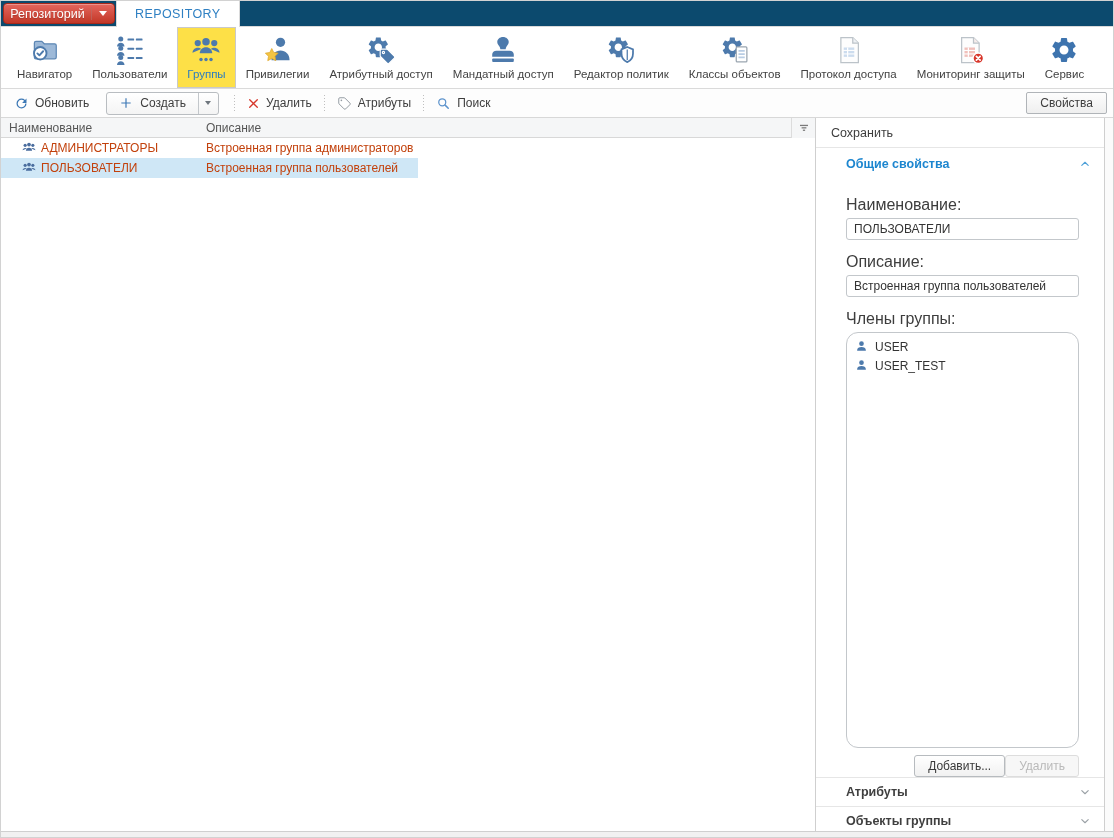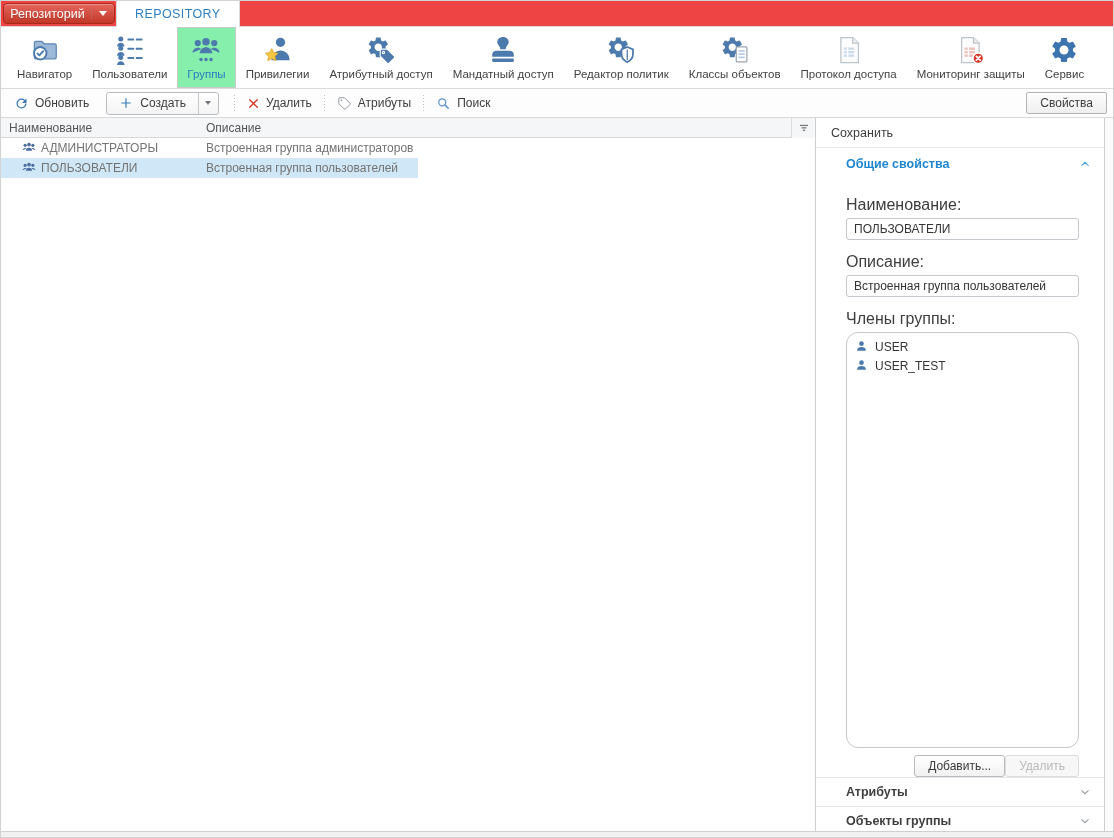--- a/index.html
+++ b/index.html
@@ -1,36 +1,36 @@
 <!DOCTYPE html>
 <html><head>
 <meta charset="utf-8">
 <style>
   * { box-sizing: border-box; margin: 0; padding: 0; }
   body { font-family: "Liberation Sans", sans-serif; background: #fff; }
   .window { width: 1114px; height: 838px; border: 1px solid #d2d2d2; display: flex; flex-direction: column; overflow: hidden; background: #fff; }
 
   
-  .tabstrip { height: 26px; display: flex; align-items: stretch; border-bottom: 1px solid #dadada; background: #ef4444; flex: none; }
+  .tabstrip { height: 26px; display: flex; align-items: stretch; border-bottom: 1px solid #dadada; background: #0c4a6e; flex: none; }
   .repo-btn { margin: 2px 1px 2px 2px; width: 112px; border: 1px solid #a8281a; border-radius: 4px;
     background: linear-gradient(#e4675e, #c23727); color: #fff; display: flex; align-items: center;
     font-size: 12.5px; cursor: pointer; box-shadow: inset 0 1px 0 rgba(255,255,255,.3); }
   .repo-btn .lbl { flex: 1; text-align: center; text-shadow: 0 1px 1px rgba(0,0,0,.2); }
   .repo-btn .sep { width: 1px; align-self: stretch; margin: 3px 0; background: rgba(140,20,10,.55); border-right: 1px solid rgba(255,255,255,.25); }
   .caret { width: 0; height: 0; border-left: 4px solid transparent; border-right: 4px solid transparent; border-top: 5px solid #fff; margin: 0 7px; }
   .tab { margin-bottom: -1px; padding: 0 18px; background: #fff; border-left: 1px solid #dadada; border-right: 1px solid #dadada;
     display: flex; align-items: center; color: #2f80c3; font-size: 12.5px; letter-spacing: .4px; cursor: pointer; }
 
   
   .ribbon { height: 62px; display: flex; justify-content: flex-start; align-items: stretch; padding: 0 6px; border-bottom: 1px solid #dadada; background: #fff; flex: none; }
   .rb { display: flex; flex-direction: column; align-items: center; justify-content: flex-start; padding: 5px 9px 0 9px;
     border: 1px solid transparent; cursor: pointer; white-space: nowrap; }
   .rb .ic { height: 34px; display: flex; align-items: center; justify-content: center; }
   .rb .cap { font-size: 11.5px; color: #424242; margin-top: 1px; }
-  .rb.sel { border-color: #c9c9c9; background: #86efac; }
+  .rb.sel { border-color: #c9c9c9; background: #fde047; }
   .rb.sel .cap { color: #2b7cc1; }
 
   
   .toolbar { height: 29px; display: flex; align-items: center; padding: 0 6px 0 6px; border-bottom: 1px solid #d8d8d8; background: #fdfdfd; flex: none; position: relative; }
   .tbtn { display: flex; align-items: center; gap: 6px; font-size: 12px; color: #3d3d3d; padding: 3px 7px; cursor: pointer; border-radius: 2px; }
   .split { display: flex; align-items: stretch; border: 1px solid #b9bdc1; border-radius: 3px; background: linear-gradient(#ffffff,#f4f4f4); margin: 0 10px; height: 23px; }
   .split .main-part { display: flex; align-items: center; gap: 7px; font-size: 12px; color: #3d3d3d; padding: 0 12px; cursor: pointer; }
   .split .drop-part { width: 20px; display: flex; align-items: center; justify-content: center; border-left: 1px solid #c3c7cb; cursor: pointer; }
   .caret-gray { width: 0; height: 0; border-left: 3.5px solid transparent; border-right: 3.5px solid transparent; border-top: 4.5px solid #6f767d; }
   .dotsep { width: 1px; height: 17px; margin: 0 5px; background-image: linear-gradient(#bfbfbf 1px, transparent 1px); background-size: 1px 3px; }
@@ -38,21 +38,21 @@
     border: 1px solid #b0b4b8; border-radius: 2px; background: linear-gradient(#fdfdfd,#efefef); cursor: pointer; }
 
   
   .main { flex: 1; display: flex; min-height: 0; }
   .grid { flex: 1; min-width: 0; display: flex; flex-direction: column; background: #fff; }
   .grid-header { height: 20px; display: flex; align-items: center; background: #f5f6f7; border-bottom: 1px solid #d8d8d8; flex: none; }
   .gh-c1 { width: 200px; padding-left: 8px; font-size: 12px; color: #565656; }
   .gh-c2 { width: 217px; padding-left: 5px; font-size: 12px; color: #565656; }
   .gh-fill { flex: 1; }
   .col-menu { width: 24px; height: 20px; display: flex; align-items: center; justify-content: center; border-left: 1px solid #dcdcdc; cursor: pointer; background: #f5f6f7; }
-  .grid-row { width: 417px; height: 20px; display: flex; align-items: center; font-size: 12px; color: #737373; cursor: pointer; }
+  .grid-row { width: 417px; height: 20px; display: flex; align-items: center; font-size: 12px; color: #c2410c; cursor: pointer; }
   .grid-row.sel { background: #cfe7f6; }
   .gr-c1 { width: 200px; display: flex; align-items: center; gap: 5px; padding-left: 21px; }
   .gr-c2 { width: 217px; padding-left: 5px; }
 
   
   .panel { width: 290px; flex: none; border-left: 1px solid #cfcfcf; border-right: 1px solid #cfcfcf; display: flex; flex-direction: column; background: #fff; }
   .gutter { width: 8px; flex: none; background: #fbfbfb; }
   .panel-save { padding: 8px 0 7px 15px; font-size: 12.5px; color: #3d3d3d; cursor: pointer; border-bottom: 1px solid #e6e6e6; }
   .sec-head { display: flex; padding: 9px 12px 9px 30px; cursor: pointer; gap: 17px; }
   .sec-head .t { font-size: 12.5px; font-weight: bold; color: #1d86cf; }

